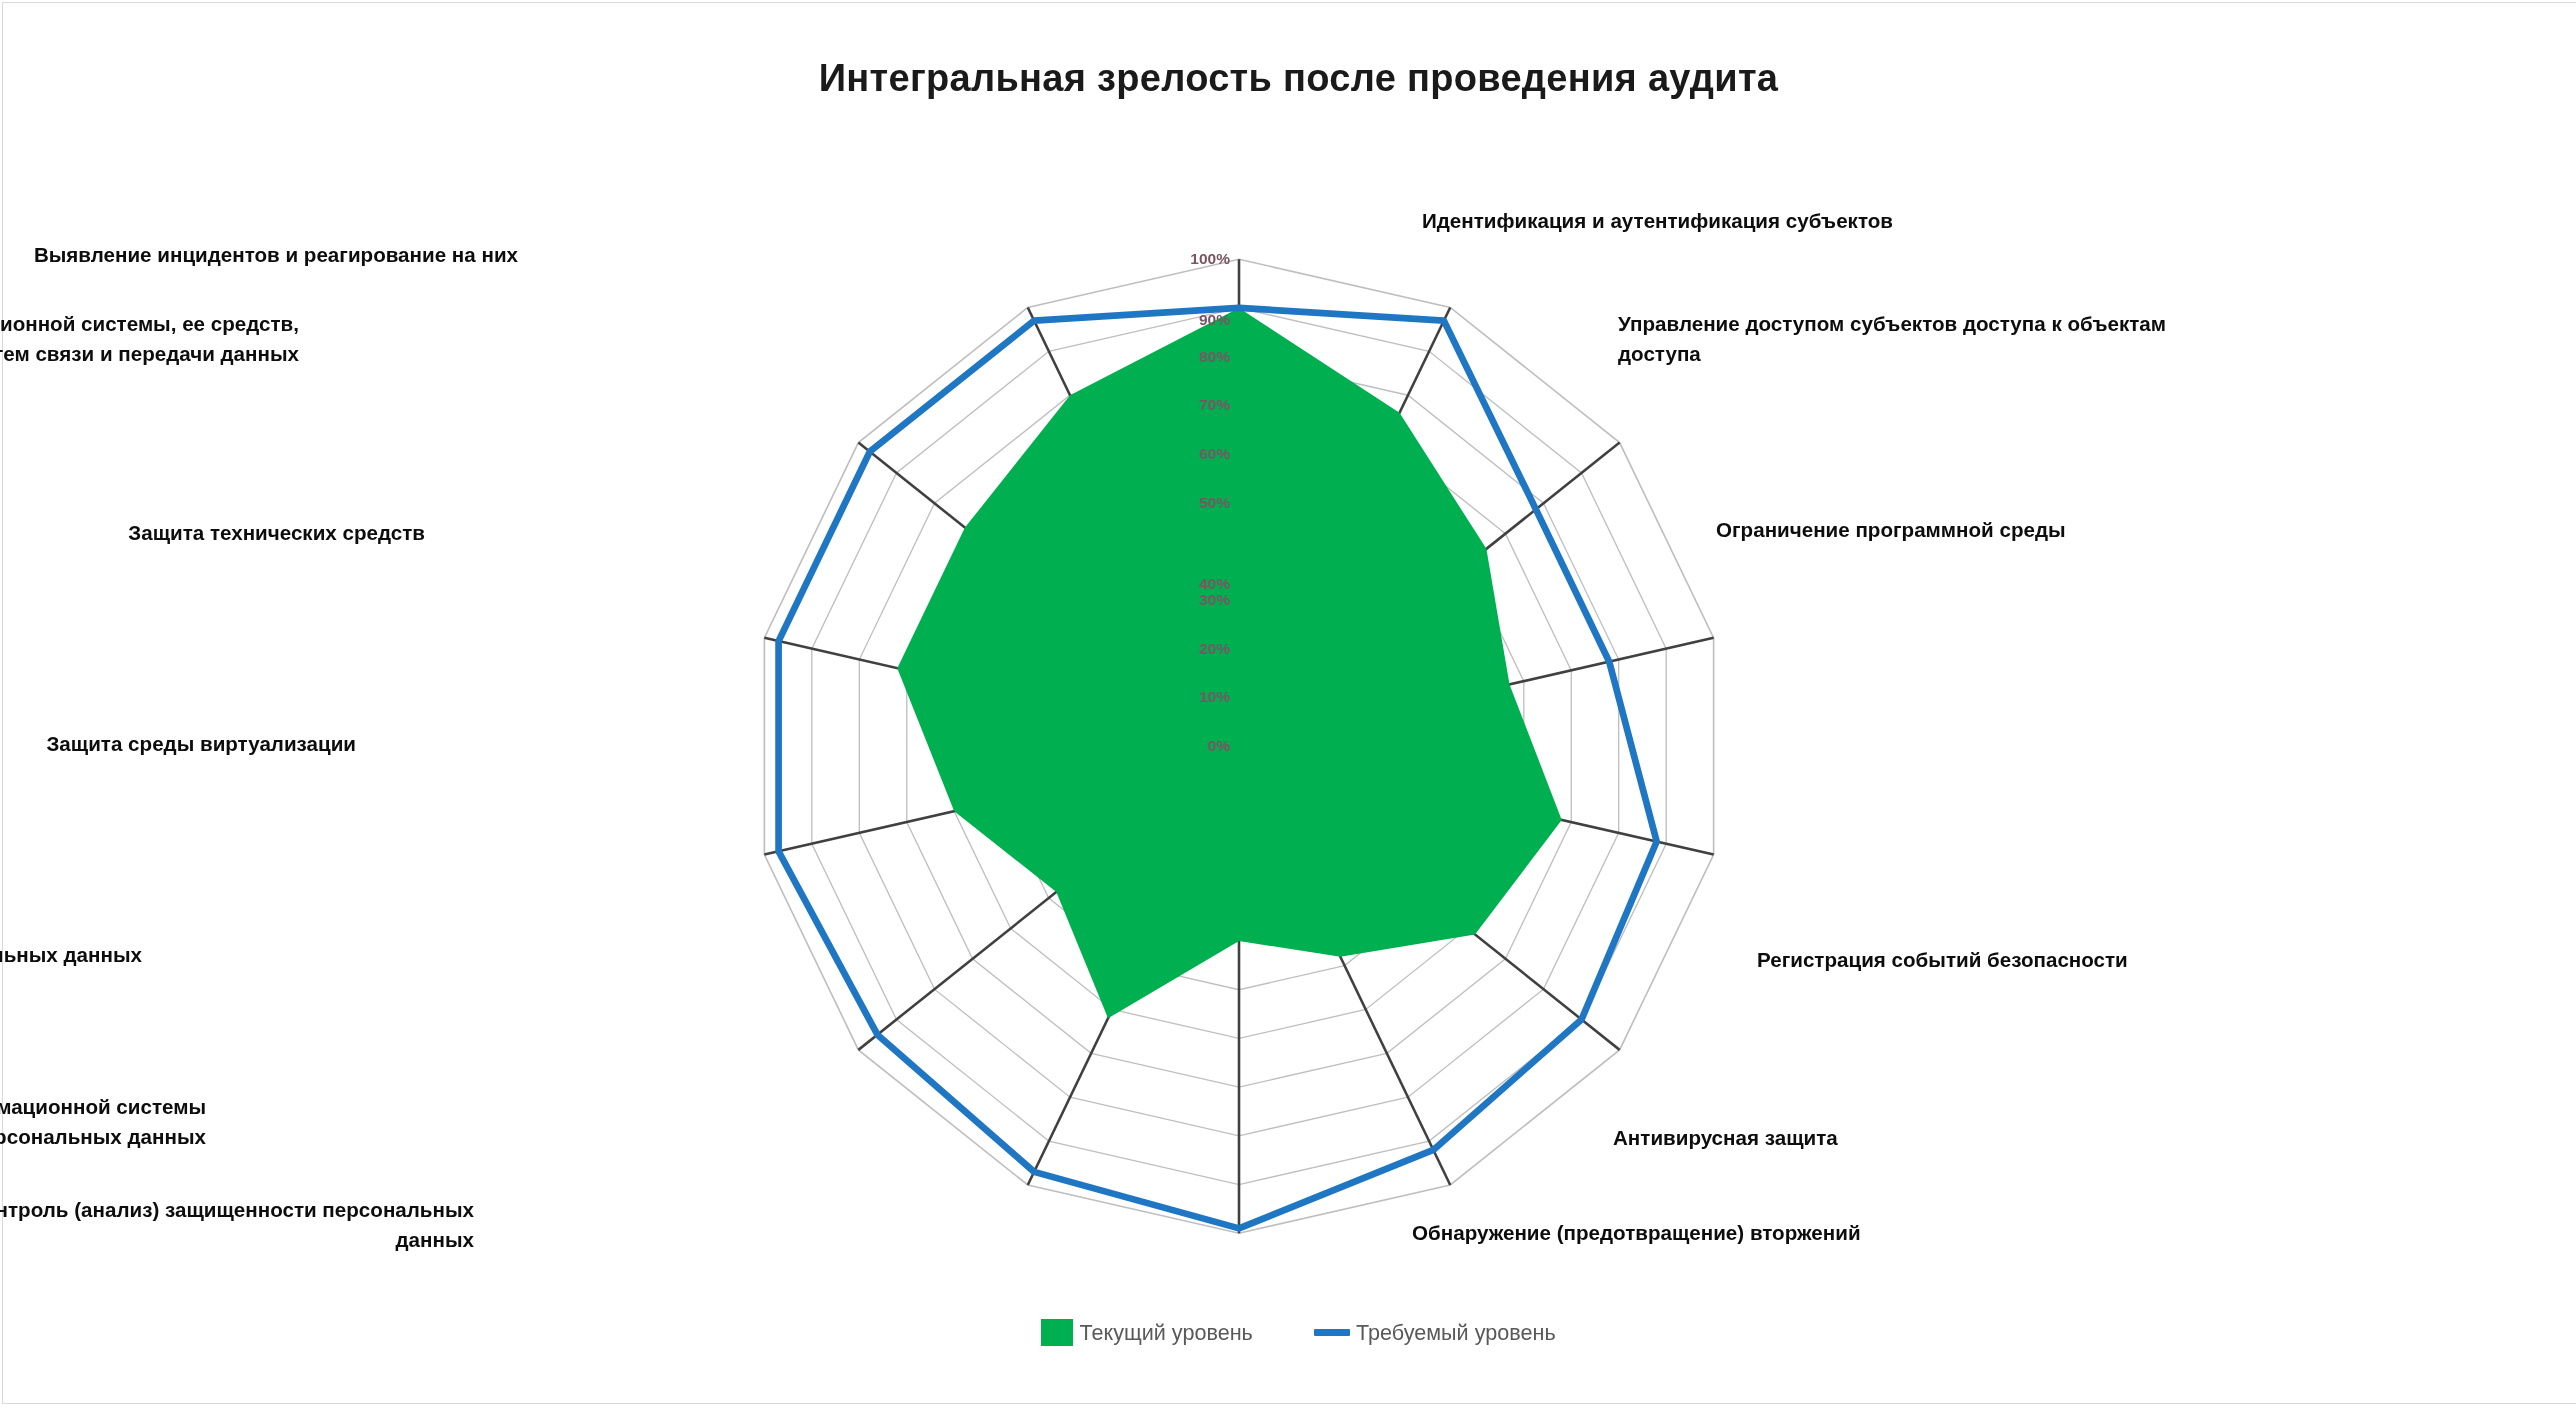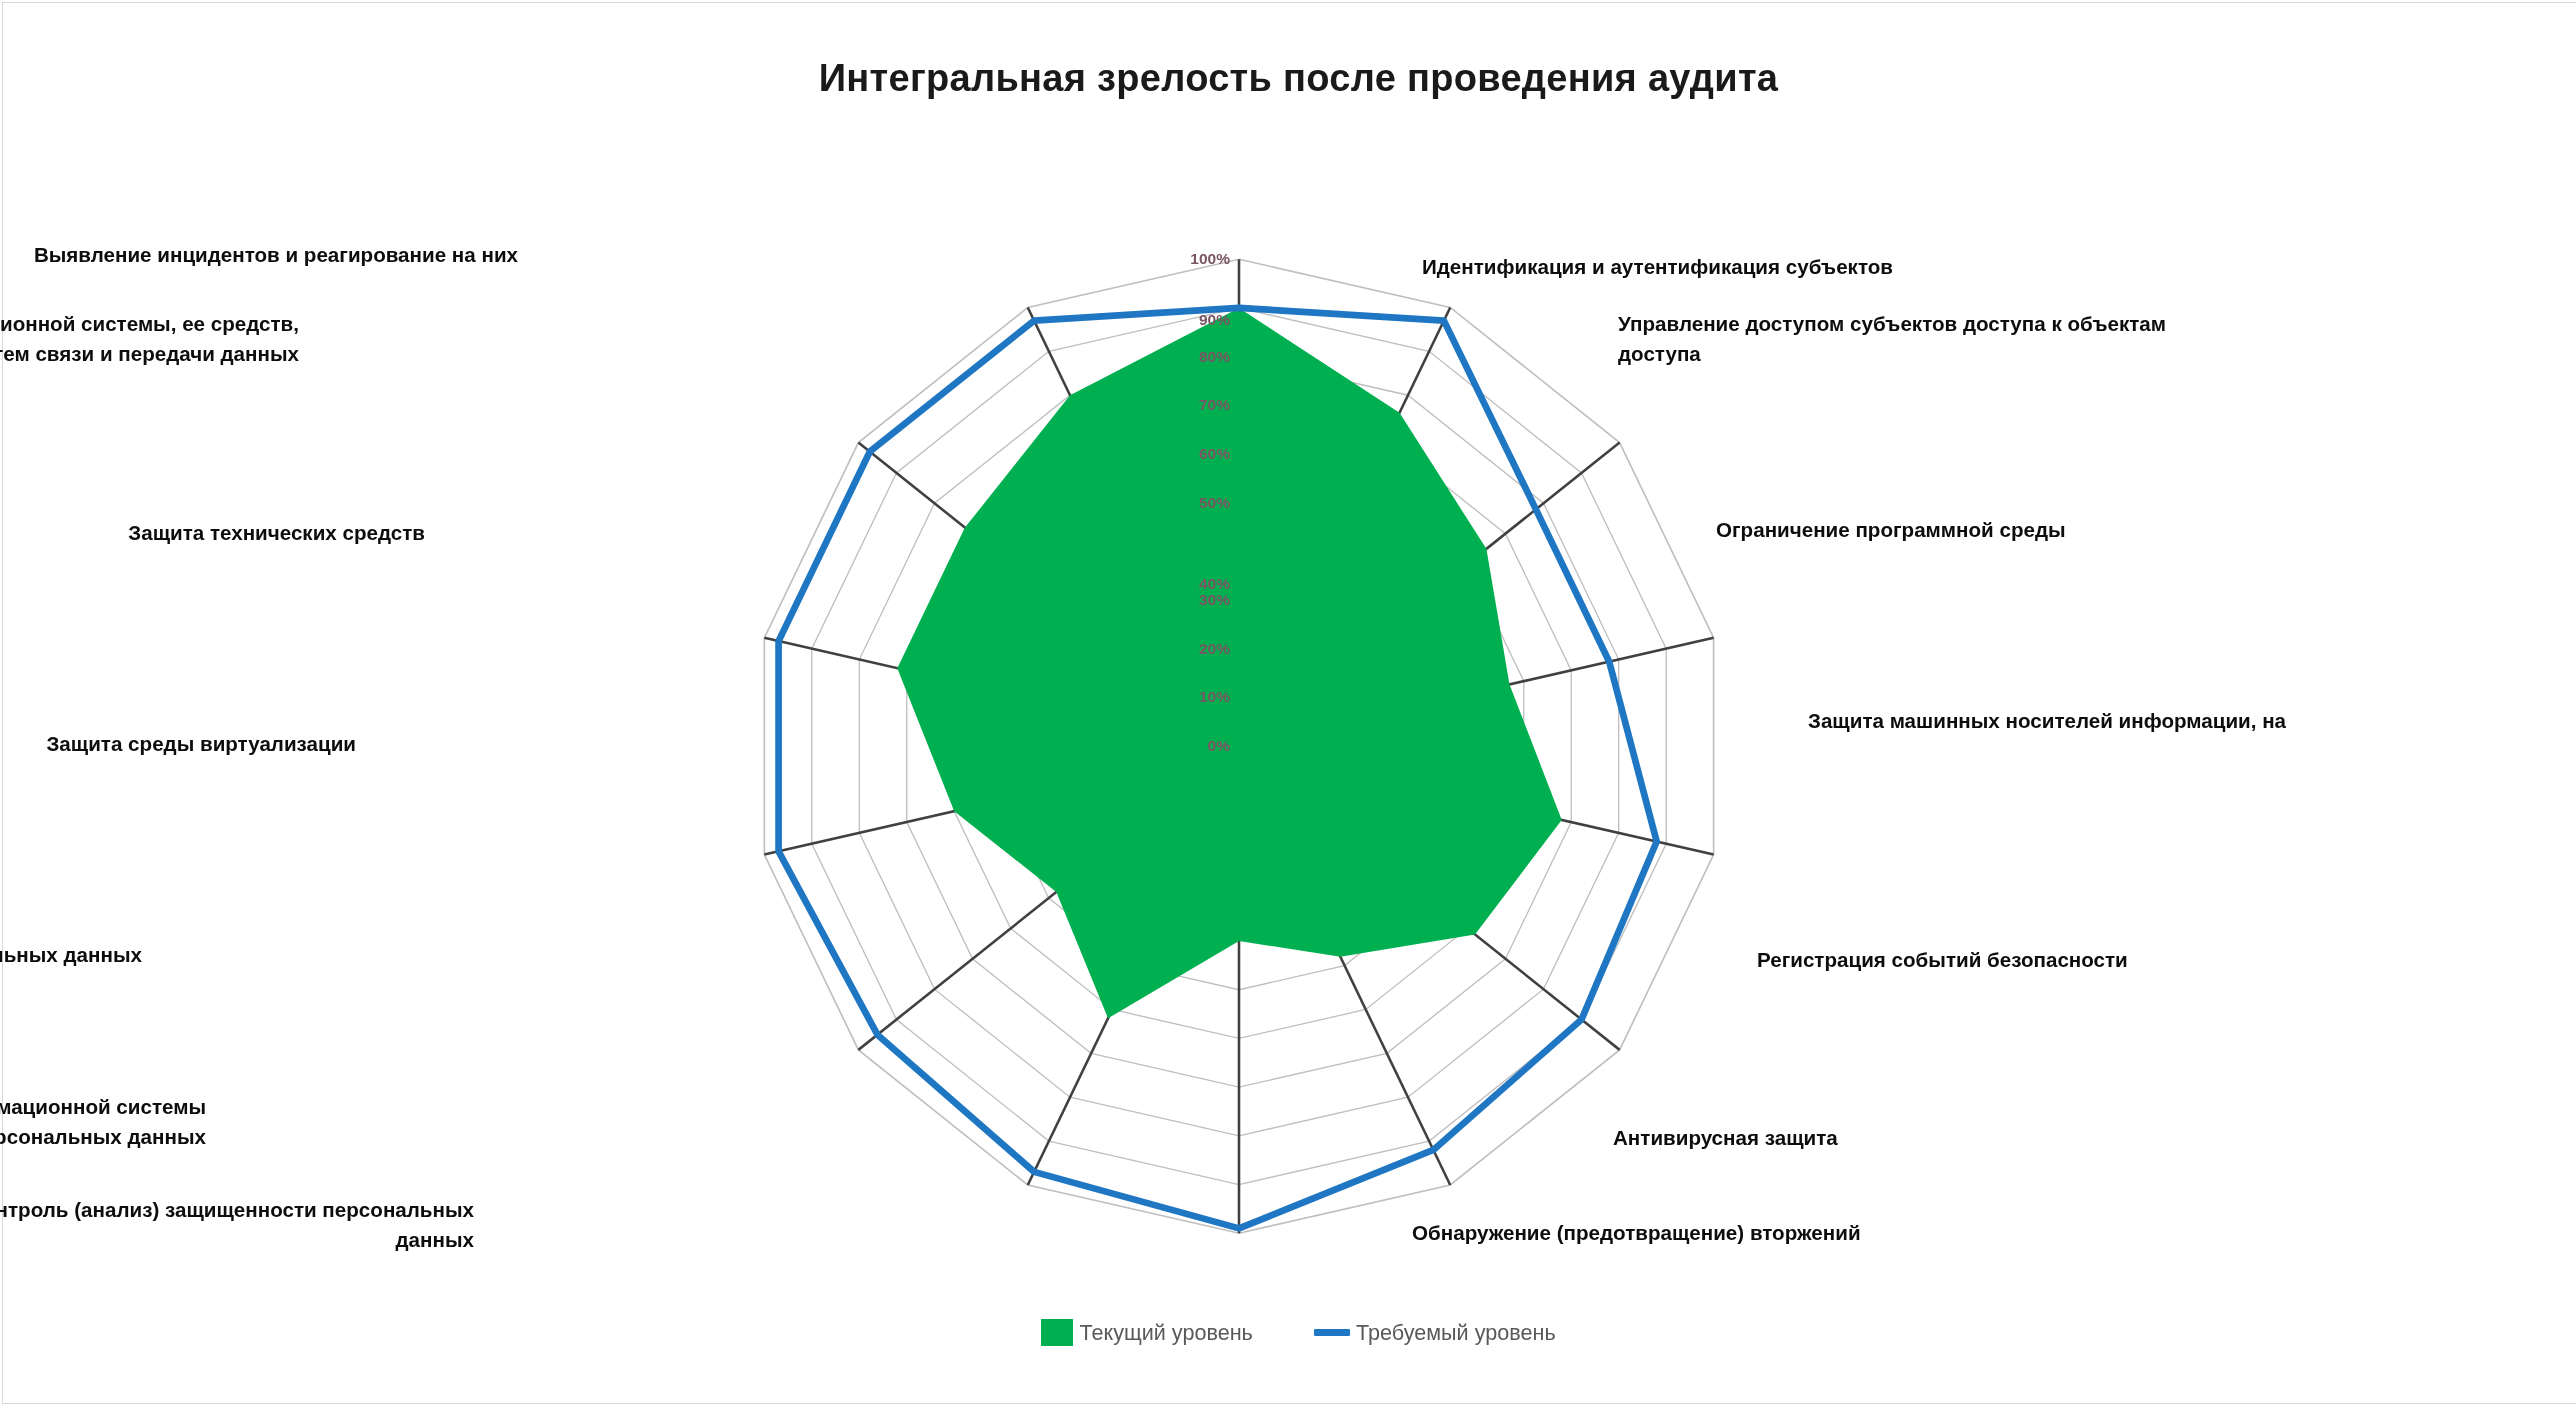--- a/index.html
+++ b/index.html
@@ -67,32 +67,31 @@
       <div class="tick-lbl" style="left: 1230px; top: 600px;">30%</div>
       <div class="tick-lbl" style="left: 1230px; top: 551px; margin-top: 33px;">40%</div>
       <div class="tick-lbl" style="left: 1230px; top: 503px;">50%</div>
       <div class="tick-lbl" style="left: 1230px; top: 454px;">60%</div>
       <div class="tick-lbl" style="left: 1230px; top: 405px;">70%</div>
       <div class="tick-lbl" style="left: 1230px; top: 357px;">80%</div>
       <div class="tick-lbl" style="left: 1230px; top: 308px; margin-top: 12px;">90%</div>
       <div class="tick-lbl" style="left: 1230px; top: 259px;">100%</div>
     </div>
   <div id="label-layer">
-      <div class="axis-label" style="width: 721px; top: 206px; text-align: left; left: 1422px; margin-top: 46px;">
+      <div class="axis-label" style="width: 721px; top: 206px; text-align: left; left: 1422px;">
         <div>Идентификация и аутентификация субъектов</div>
       </div>
       <div class="axis-label" style="width: 804px; top: 309px; text-align: left; left: 1618px;">
         <div>Управление доступом субъектов доступа к объектам</div>
         <div>доступа</div>
       </div>
       <div class="axis-label" style="width: 567px; top: 515px; text-align: left; left: 1716px;">
         <div>Ограничение программной среды</div>
       </div>
       <div class="axis-label" style="width: 670px; top: 706px; text-align: left; left: 1808px;">
-        <div>Защита машинных носителей информации, на</div>
       </div>
       <div class="axis-label" style="width: 592px; top: 945px; text-align: left; left: 1757px;">
         <div>Регистрация событий безопасности</div>
       </div>
       <div class="axis-label" style="width: 392px; top: 1123px; text-align: left; left: 1613px;">
         <div>Антивирусная защита</div>
       </div>
       <div class="axis-label" style="width: 696px; top: 1218px; text-align: left; left: 1412px;">
         <div>Обнаружение (предотвращение) вторжений</div>
       </div>

